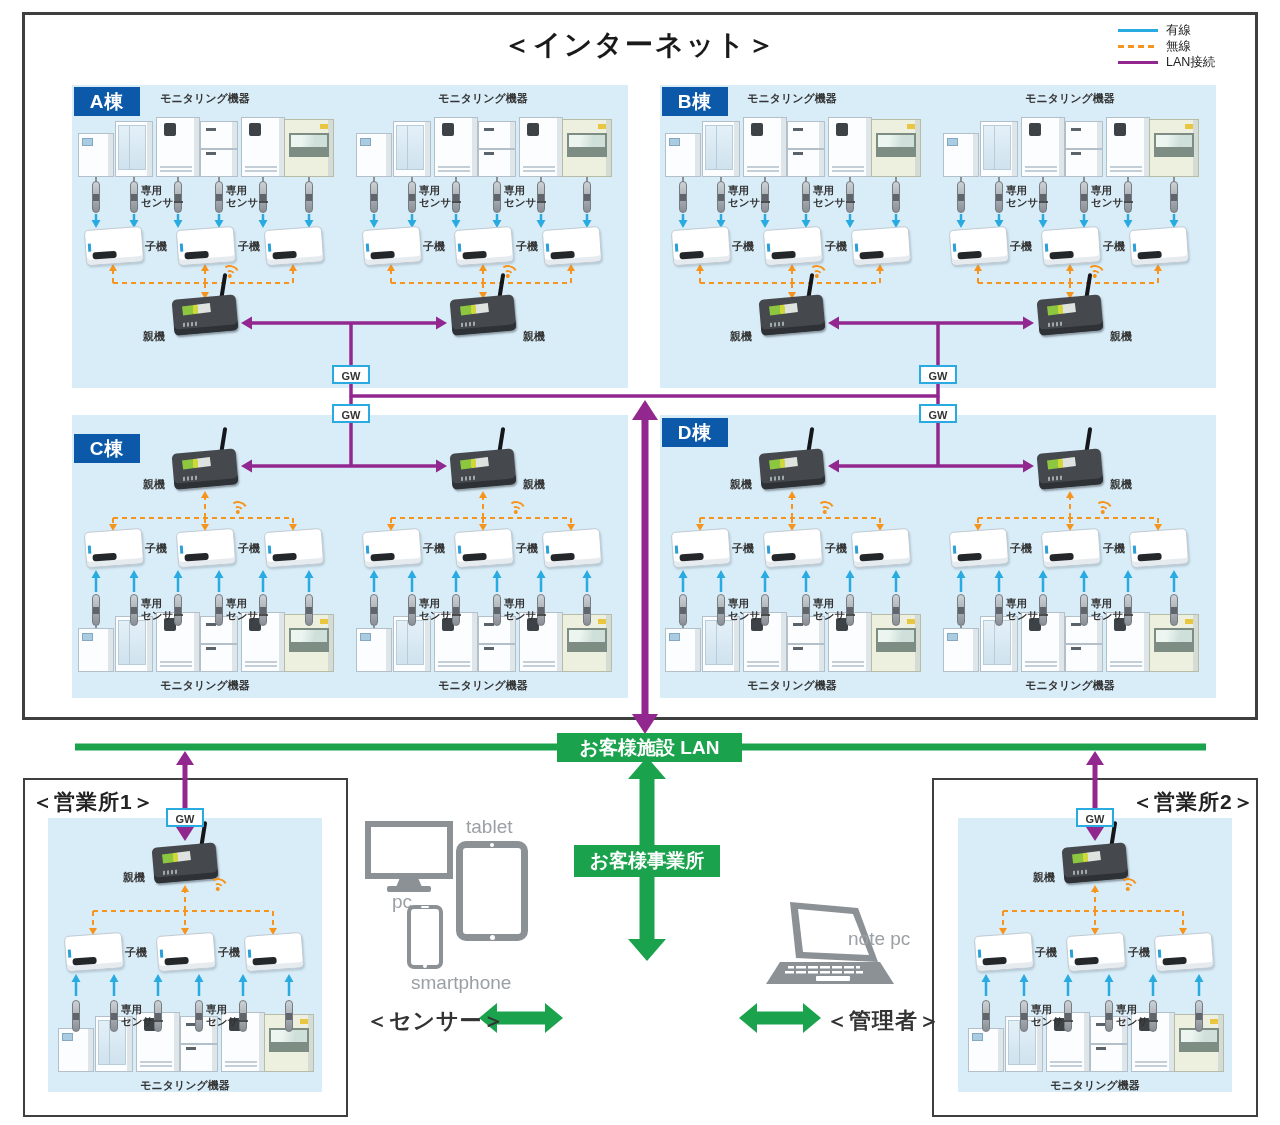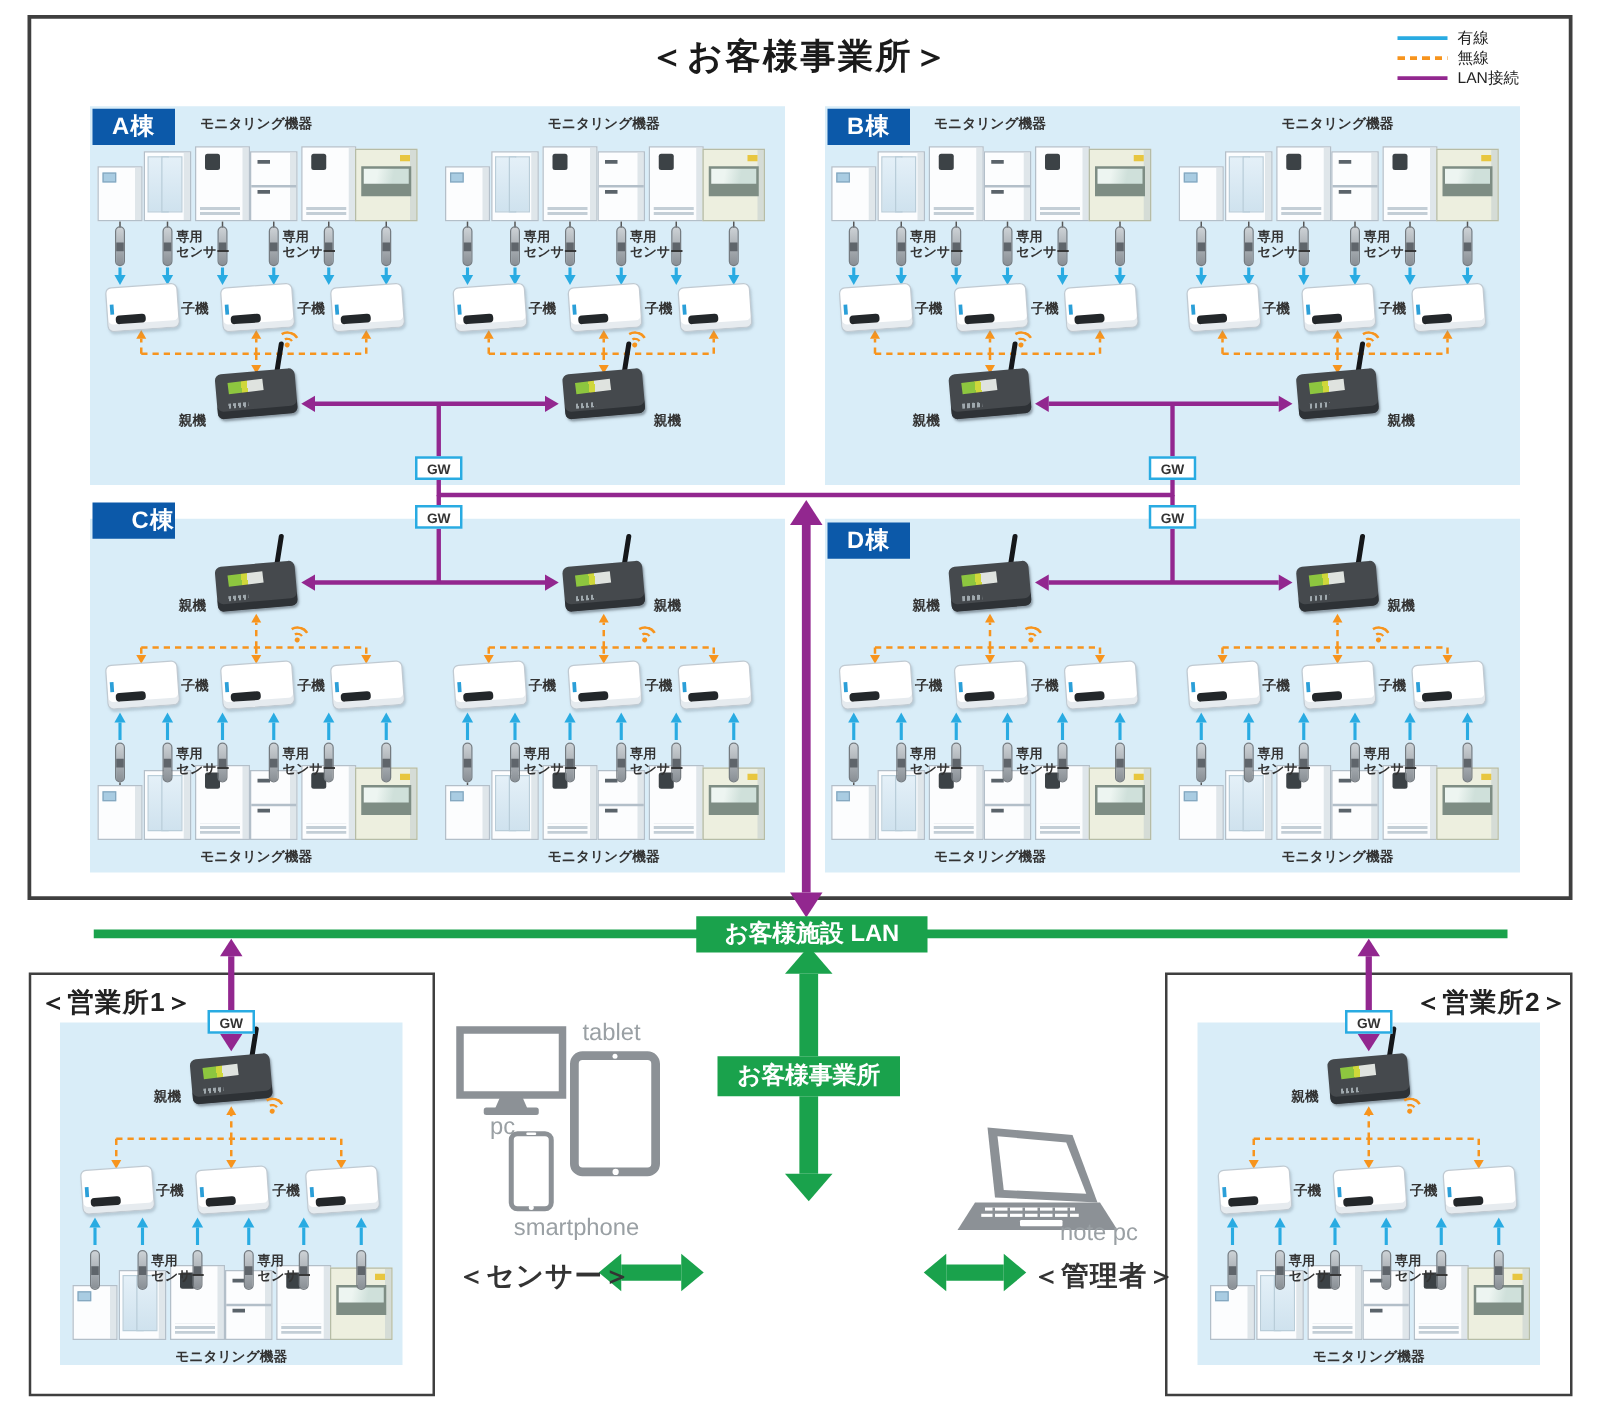--- a/index.html
+++ b/index.html
@@ -391,39 +391,39 @@
       <line x1="647" y1="877" x2="647" y2="939" stroke="#1aa24c" stroke-width="15"></line>
       <polygon points="647,961 628,939 666,939" fill="#1aa24c"></polygon>
       <line x1="497" y1="1018" x2="545" y2="1018" stroke="#1aa24c" stroke-width="13"></line>
       <polygon points="563,1018 545,1033 545,1003" fill="#1aa24c"></polygon>
       <polygon points="479,1018 497,1003 497,1033" fill="#1aa24c"></polygon>
       <line x1="757" y1="1018" x2="803" y2="1018" stroke="#1aa24c" stroke-width="13"></line>
       <polygon points="821,1018 803,1033 803,1003" fill="#1aa24c"></polygon>
       <polygon points="739,1018 757,1003 757,1033" fill="#1aa24c"></polygon>
     </svg>
 
-  <div class="diagram-title">＜お客様事業所＞</div>
+  <div class="diagram-title">＜インターネット＞</div>
   <div class="legend">
     <div class="legend-row">
       <div class="legend-line wired"></div>
       <span class="legend-label">有線</span>
     </div>
     <div class="legend-row">
       <div class="legend-line wireless"></div>
       <span class="legend-label">無線</span>
     </div>
     <div class="legend-row">
       <div class="legend-line lan"></div>
       <span class="legend-label">LAN接続</span>
     </div>
   </div>
 
   <div class="bldg-label" style="left:74px;top:87px;">A棟</div>
   <div class="bldg-label" style="left:662px;top:87px;">B棟</div>
-  <div class="bldg-label" style="left:74px;top:402px;text-align:right;">C棟</div>
+  <div class="bldg-label" style="left:74px;top:434px;">C棟</div>
   <div class="bldg-label" style="left:662px;top:418px;">D棟</div>
 
   <div class="office-title" style="left:32px;top:788px;">＜営業所1＞</div>
   <div class="office-title" style="left:1132px;top:788px;">＜営業所2＞</div>
 
   <div class="green-box" style="left:557px;top:733px;width:185px;height:29px;font-size:19px;line-height:29px;">お客様施設 LAN</div>
   <div class="green-box" style="left:574px;top:845px;width:146px;height:32px;font-size:19px;line-height:32px;">お客様事業所</div>
 
 
   <div class="endpoint-label" style="left:366px;top:1006px;">＜センサー＞</div>
@@ -450,21 +450,21 @@
       <g fill="#8c9196">
         <rect x="36" y="66" width="2" height="8"></rect>
           <rect x="48" y="66" width="2" height="8"></rect>
         <rect x="60" y="66" width="2" height="8"></rect>
           <rect x="72" y="66" width="2" height="8"></rect>
         <rect x="84" y="66" width="2" height="8"></rect>
           <rect x="96" y="66" width="2" height="8"></rect>
       </g>
     </svg>
   </div>
-  <div class="gray-label" style="left:848px;top:928px;margin-top:48px;">note pc</div>
+  <div class="gray-label" style="left:848px;top:928px;">note pc</div>
 
 <div class="dev" style="left: 78px; top: 133px; width: 36px; height: 44px;">
       <i style="left:3px;top:4px;width:9px;height:6px;background:#a9cce2;border:1px solid #85a8c0;"></i>
     </div>
     <div class="cap" style="left: 92px; top: 181px; height: 32px;">
       <i></i>
     </div>
     <div class="dev" style="left: 115px; top: 121px; width: 38px; height: 56px;">
       <i style="left:2px;top:3px;width:15px;bottom:6px;background:linear-gradient(#e4f0f8,#cfe2ee);border:1px solid #b9cdd9;"></i>
       <i style="right:6px;top:3px;width:15px;bottom:6px;background:linear-gradient(#e4f0f8,#cfe2ee);border:1px solid #b9cdd9;"></i>

